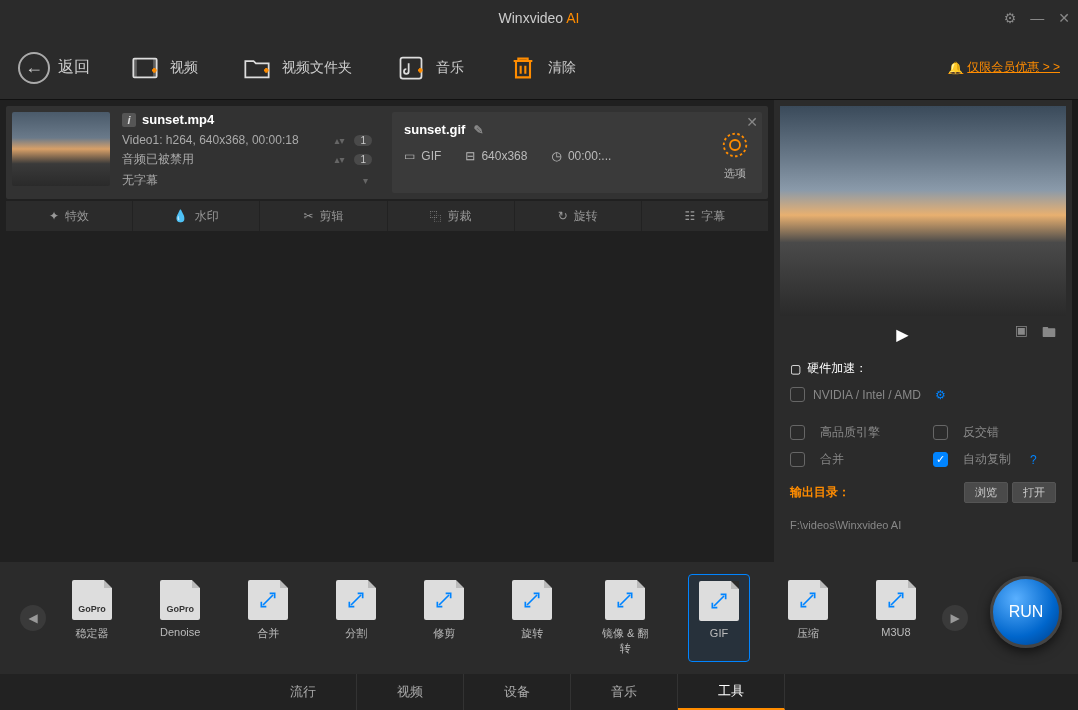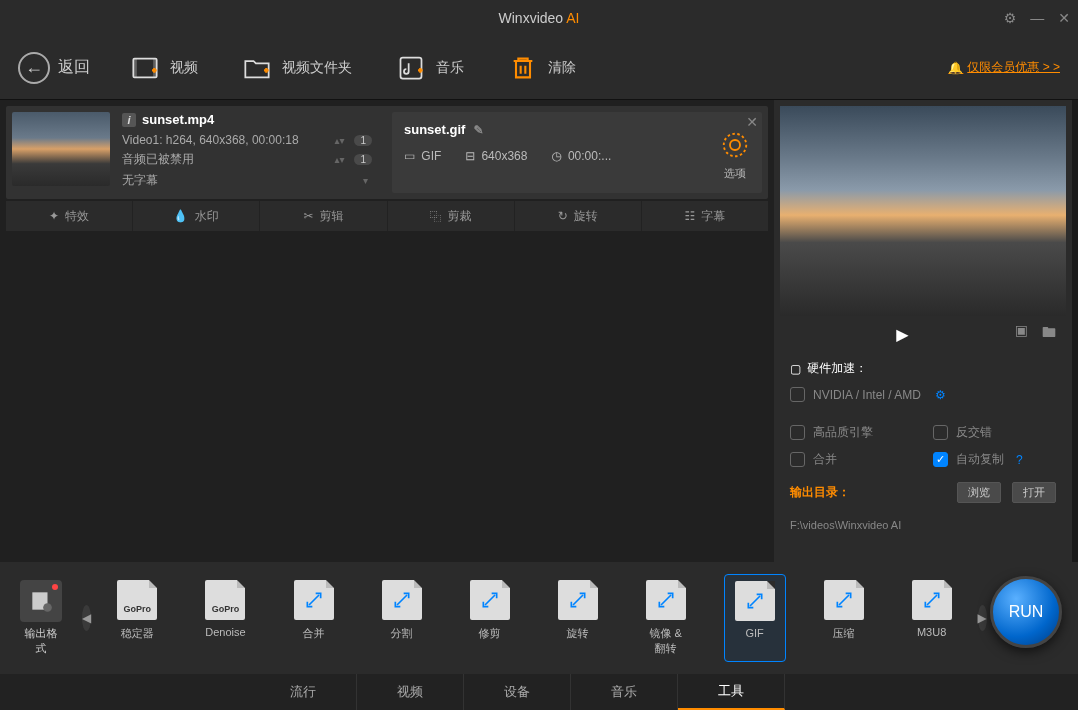--- a/index.html
+++ b/index.html
@@ -52,26 +52,26 @@
 .preview-controls { height: 36px; display: flex; align-items: center; padding: 0 10px; }
 .play-btn { margin: 0 auto; color: #fff; font-size: 16px; cursor: pointer; }
 .preview-icons { display: flex; gap: 14px; color: #888; font-size: 14px; }
 
 .hw-section { padding: 8px 10px; font-size: 12px; color: #ccc; }
 .hw-title { display: flex; align-items: center; gap: 6px; margin-bottom: 10px; color: #fff; }
 .hw-row { display: flex; align-items: center; gap: 8px; color: #888; margin-bottom: 8px; }
 .checkbox { width: 15px; height: 15px; border: 1px solid #666; border-radius: 3px; display: inline-flex; align-items: center; justify-content: center; flex-shrink: 0; cursor: pointer; }
 .checkbox.checked { background: #0084ff; border-color: #0084ff; color: #fff; font-size: 11px; }
 .opt-grid { display: grid; grid-template-columns: 1fr 1fr; gap: 10px 20px; padding: 6px 10px; font-size: 12px; color: #888; }
-.opt-item { display: flex; align-items: center; gap: 8px; }
+.opt-item { display: flex; align-items: center; gap: 15px; }
 
 .out-dir { padding: 8px 10px; font-size: 12px; }
 .out-dir-head { display: flex; align-items: center; justify-content: space-between; margin-bottom: 16px; }
 .out-dir-head .lbl { color: #ff8c00; font-weight: bold; }
-.out-dir-head .btns { display: flex; gap: 11px; }
+.out-dir-head .btns { display: flex; gap: 4px; }
 .small-btn { background: #4a4a4a; border: 1px solid #555; padding: 2px 10px; font-size: 11px; color: #ccc; cursor: pointer; border-radius: 2px; }
 .out-path { color: #888; font-size: 11px; }
 
 
 .format-bar { height: 112px; background: #2b2b2b; display: flex; align-items: center; padding: 0 20px; position: relative; }
 .format-label { text-align: center; margin-right: 20px; }
 .format-label-icon { width: 42px; height: 42px; background: #444; border-radius: 4px; display: flex; align-items: center; justify-content: center; margin-bottom: 4px; position: relative; }
 .format-label-icon::after { content: ''; position: absolute; top: 4px; right: 4px; width: 6px; height: 6px; background: #ff4444; border-radius: 50%; }
 .format-label .txt { font-size: 11px; color: #ccc; }
 
@@ -284,29 +284,20 @@
           <span class="small-btn">浏览</span>
           <span class="small-btn">打开</span>
         </div>
       </div>
       <div class="out-path">F:\videos\Winxvideo AI</div>
     </div>
   </div>
 </div>
 
 <div class="format-bar">
-  <div class="format-label">
-    <div class="format-label-icon">
-      <svg width="26" height="26" viewBox="0 0 24 24">
-          <rect x="4" y="4" width="14" height="16" fill="#ccc"></rect>
-          <circle cx="18" cy="18" r="4" fill="#666"></circle>
-        </svg>
-    </div>
-    <div class="txt">输出格式</div>
-  </div>
   <div class="nav-arrow">◀</div>
   <div class="format-items" id="format-items">
       <div class="fmt">
         <div class="fmt-icon">
           <span class="gopro">GoPro</span>
         </div>
         <div class="lbl">稳定器</div>
       </div>
       <div class="fmt">
         <div class="fmt-icon">

